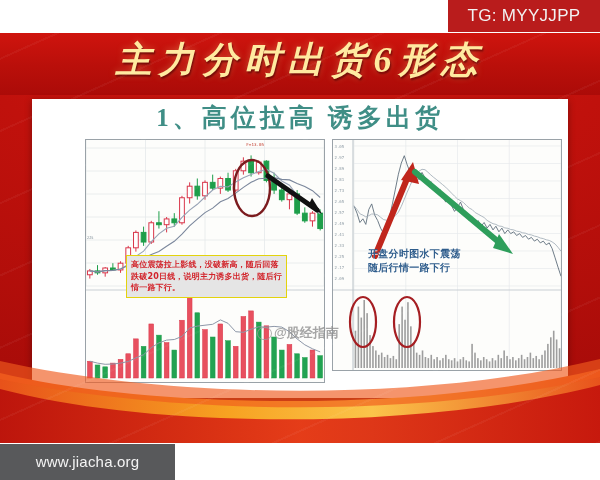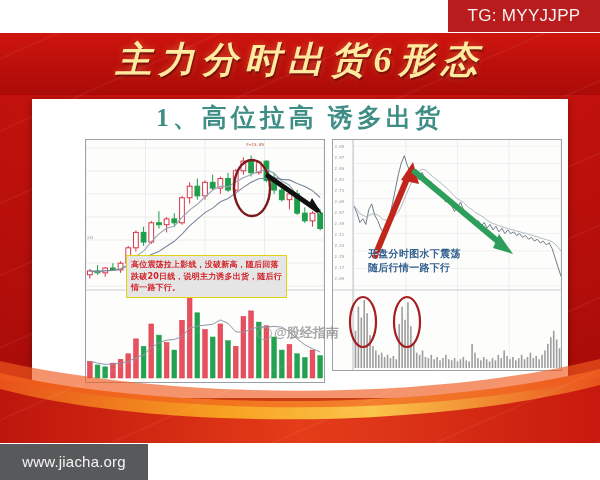--- a/index.html
+++ b/index.html
@@ -109,21 +109,21 @@
   .weibo .w-eye{
     width:13px;height:11px;border-radius:50%/55%;
     border:1.6px solid #9a9a9a;display:inline-block;
   }
 
   
   .swoosh{position:absolute;left:0;bottom:0;width:600px;height:84px;}
 
   
   .site-badge{
-    position:absolute;left:0;bottom:0;width:148px;height:36px;
+    position:absolute;left:0;bottom:0;width:175px;height:36px;
     background:#58595b;color:#f4f4f4;
     font-size:15px;line-height:36px;text-align:center;letter-spacing:.2px;
     z-index:40;
   }
 </style>
 </head>
 <body>
 
 <div id="page">
 

